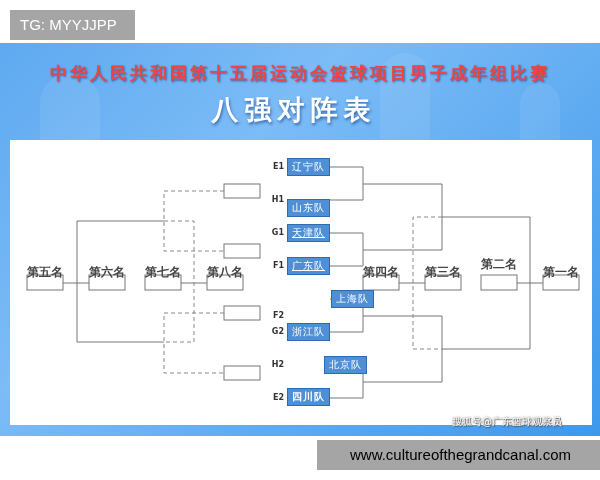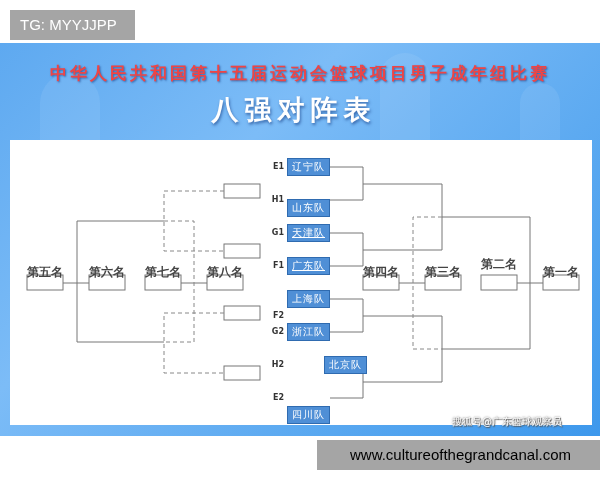--- a/index.html
+++ b/index.html
@@ -120,27 +120,27 @@
 
 <div class="seed" style="top:158px;">E1</div>
 <div class="team" style="top:158px;">辽宁队</div>
 <div class="seed" style="top:191px;">H1</div>
 <div class="team" style="top:199px;">山东队</div>
 <div class="seed" style="top:224px;">G1</div>
 <div class="team" style="top:224px;text-decoration:underline;">天津队</div>
 <div class="seed" style="top:257px;">F1</div>
 <div class="team" style="top:257px;text-decoration:underline;">广东队</div>
 <div class="seed" style="top:307px;">F2</div>
-<div class="team" style="top:290px;">上海队</div>
+<div class="team" style="top:290px;margin-left:44px;">上海队</div>
 <div class="seed" style="top:323px;">G2</div>
 <div class="team" style="top:323px;">浙江队</div>
 <div class="seed" style="top:356px;">H2</div>
 <div class="team" style="top:356px;margin-left:37px;">北京队</div>
 <div class="seed" style="top:389px;">E2</div>
-<div class="team" style="top:406px;">四川队</div>
+<div class="team" style="top:388px;font-weight:bold;">四川队</div>
 
 <div class="place-label" style="left:27px;top:264px;">第五名</div>
 <div class="place-label" style="left:89px;top:264px;">第六名</div>
 <div class="place-label" style="left:145px;top:264px;">第七名</div>
 <div class="place-label" style="left:207px;top:264px;">第八名</div>
 <div class="place-label" style="left:363px;top:264px;">第四名</div>
 <div class="place-label" style="left:425px;top:264px;">第三名</div>
 <div class="place-label" style="left:481px;top:256px;">第二名</div>
 <div class="place-label" style="left:543px;top:264px;">第一名</div>
 

